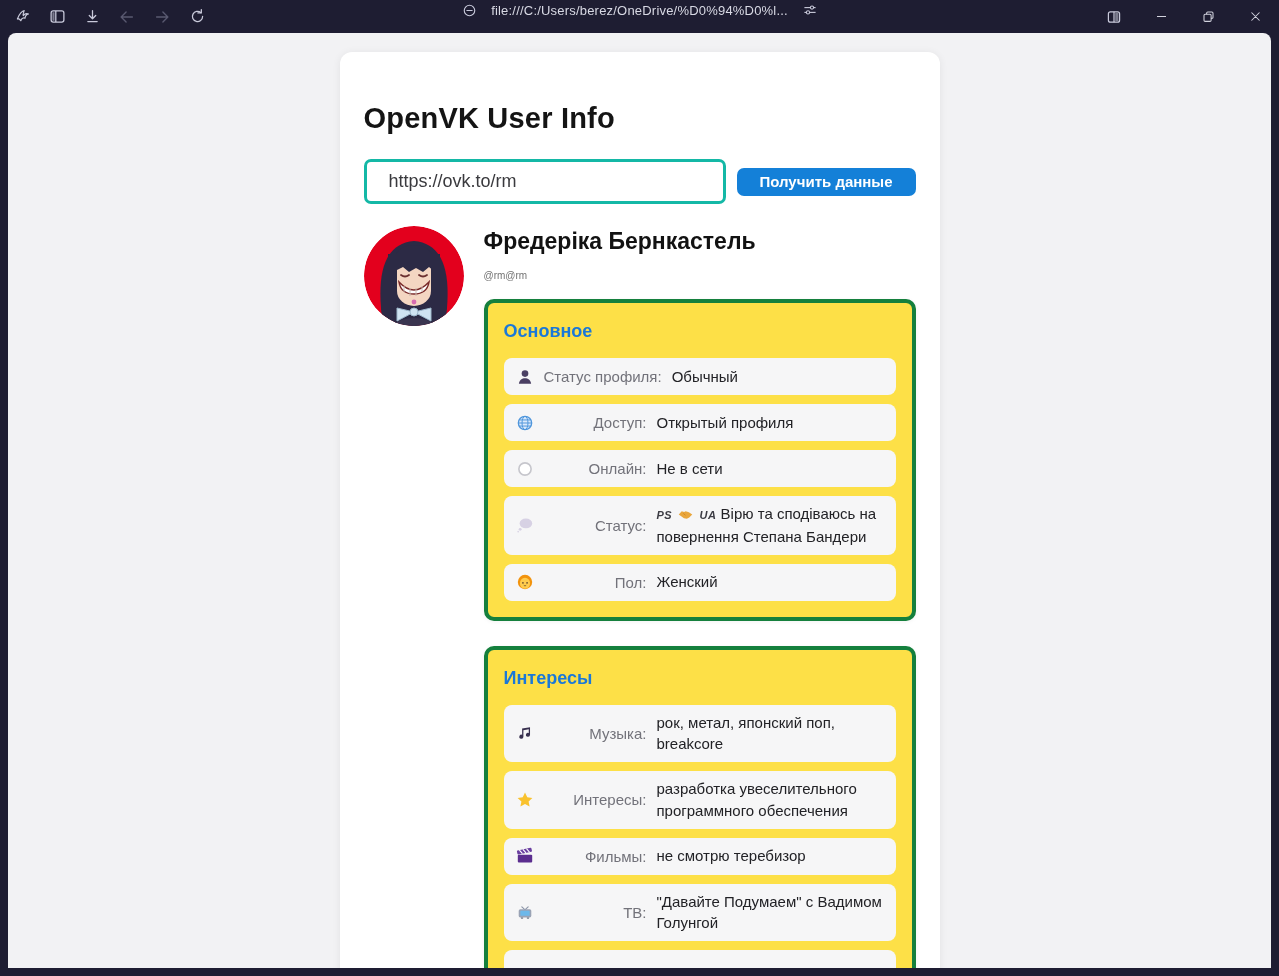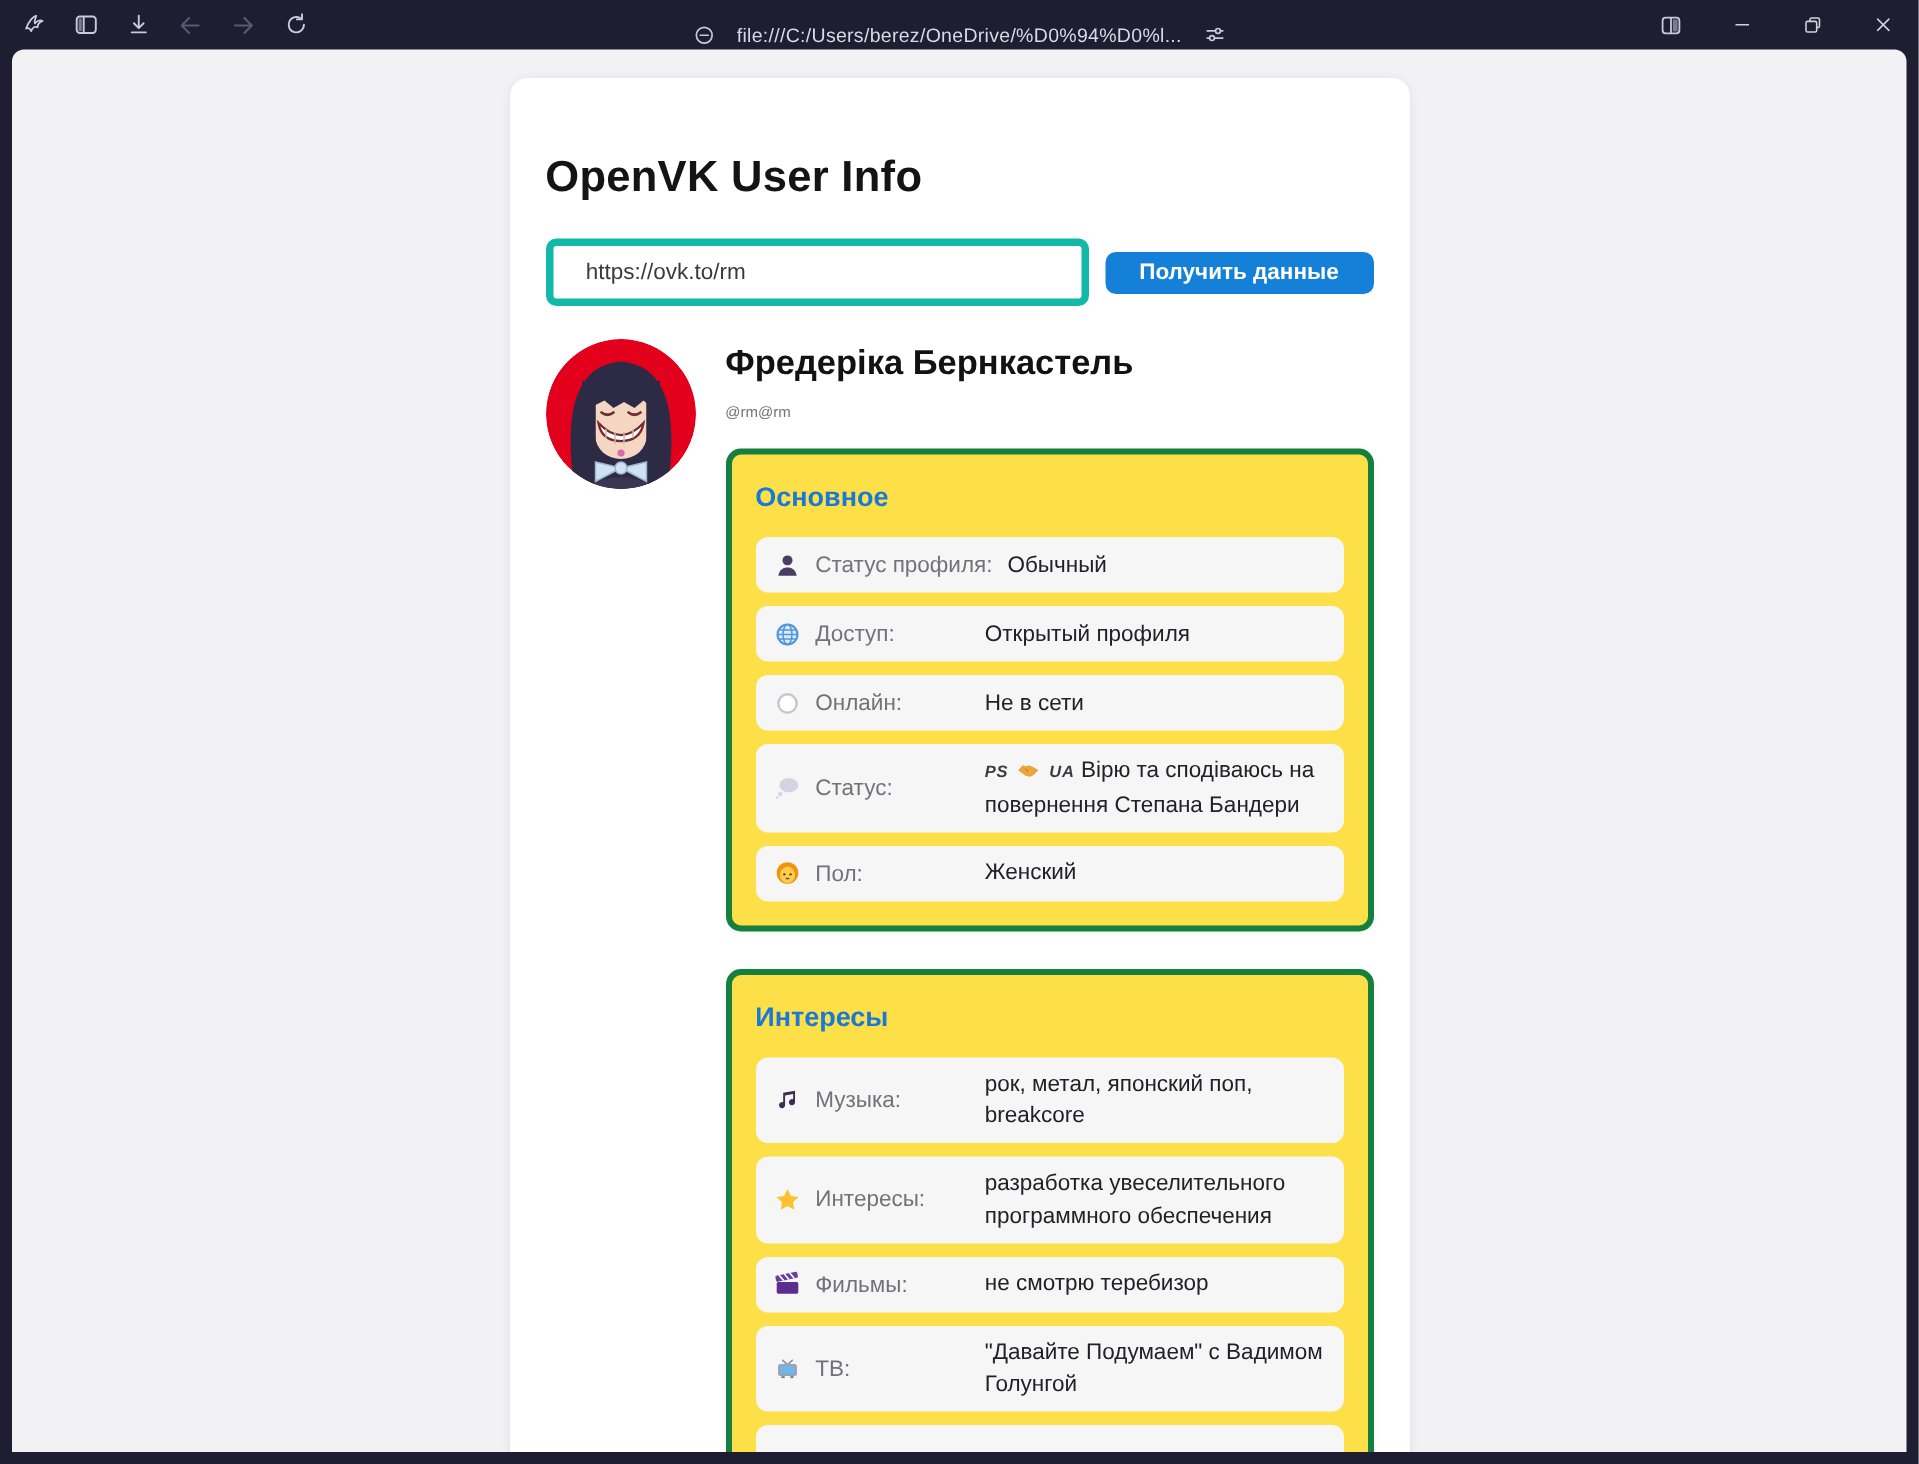--- a/index.html
+++ b/index.html
@@ -2,58 +2,58 @@
 <html><head>
 <meta charset="utf-8">
 <style>
   * { margin:0; padding:0; box-sizing:border-box; }
   html,body { width:1279px; height:976px; }
   body { font-family:"Liberation Sans","DejaVu Sans",sans-serif; background:#1e1d32; overflow:hidden; }
 
   .window { position:relative; width:1279px; height:976px; background:#1e1d32; }
 
   
-  .titlebar { position:relative; height:33px; display:flex; align-items:flex-end; justify-content:center; }
+  .titlebar { position:relative; height:33px; display:flex; align-items:flex-start; justify-content:center; }
   .tb-left { position:absolute; left:12px; top:0; height:33px; display:flex; align-items:center; gap:15px; }
   .tb-right { position:absolute; right:14px; top:0; height:33px; display:flex; align-items:center; gap:27px; }
   .tb-center { display:flex; align-items:center; gap:12px; }
   .tb-btn { width:20px; height:20px; display:flex; align-items:center; justify-content:center; cursor:default; }
   .tb-btn svg { display:block; }
   .url-text { font-size:13px; color:#d8d9e4; letter-spacing:.2px; white-space:nowrap; }
 
   
   .viewport { position:absolute; left:8px; right:8px; top:33px; bottom:8px; background:#f2f2f4; border-radius:8px 8px 0 0; overflow:hidden; }
 
   .card { width:600px; margin:19px auto 0; background:#fff; border-radius:12px 12px 0 0;
           box-shadow:0 1px 8px rgba(0,0,0,.07); padding:26px 24px 40px; height:1400px; }
 
   .page-title { font-size:29px; font-weight:bold; color:#141414; margin:24px 0 0; letter-spacing:.2px; }
 
   .query-row { display:flex; justify-content:space-between; align-items:center; margin-top:24px; }
-  .url-input { width:362px; height:45px; border:5px solid #14b8a6; border-radius:7px; padding:0 22px;
-               font-size:15px; color:#3a3a3e; font-family:inherit; background:#fff; }
+  .url-input { width:362px; height:45px; border:3px solid #14b8a6; border-radius:7px; padding:0 22px;
+               font-size:18px; color:#3a3a3e; font-family:inherit; background:#fff; }
   .fetch-btn { width:179px; height:28px; background:#1480d8; border:none; border-radius:7px;
                color:#fff; font-size:15px; font-weight:600; font-family:inherit; cursor:pointer; }
 
   .profile { display:flex; margin-top:22px; }
   .avatar { width:100px; height:100px; border-radius:50%; overflow:hidden; flex-shrink:0; }
   .profile-right { flex:1; margin-left:20px; min-width:0; }
   .profile-name { font-size:23px; font-weight:bold; color:#121212; margin-top:2px; }
   .profile-handle { display:inline-block; font-size:10px; color:#737373; text-decoration:none; margin-top:15px; }
 
   .section-box { border:4px solid #15803d; border-radius:10px; background:#fde047;
                  box-shadow:0 1px 4px rgba(0,0,0,.05); padding:16px; margin-top:16px; }
   .section-box + .section-box { margin-top:25px; }
   .section-title { font-size:18px; font-weight:600; color:#1a78d8; margin:2px 0 16px; }
 
   .info-row { display:flex; align-items:center; gap:10px; background:#f6f6f7; border-radius:8px;
               padding:7px 12px; margin-bottom:9px; min-height:37px; }
   .info-row:last-child { margin-bottom:0; }
   .row-icon { width:18px; flex-shrink:0; display:flex; align-items:center; justify-content:center; }
-  .row-label { font-size:15px; color:#72727a; min-width:103px; flex-shrink:0; }
+  .row-label { font-size:15px; color:#72727a; min-width:103px; flex-shrink:0;text-align:right; }
   .row-value { font-size:15px; color:#222226; line-height:1.45; }
   .row-value .cc { font-size:11px; font-weight:600; letter-spacing:.5px; color:#3c3c44;font-style:italic; }
   .row-value .hs { display:inline-block; vertical-align:-1px; margin:0 2px; }
 </style>
 </head>
 <body>
 
 <div class="window">
 
   <div class="titlebar">

